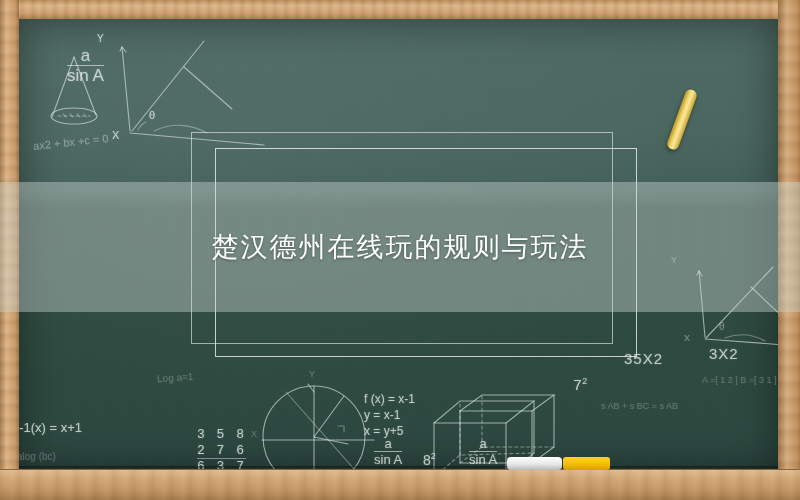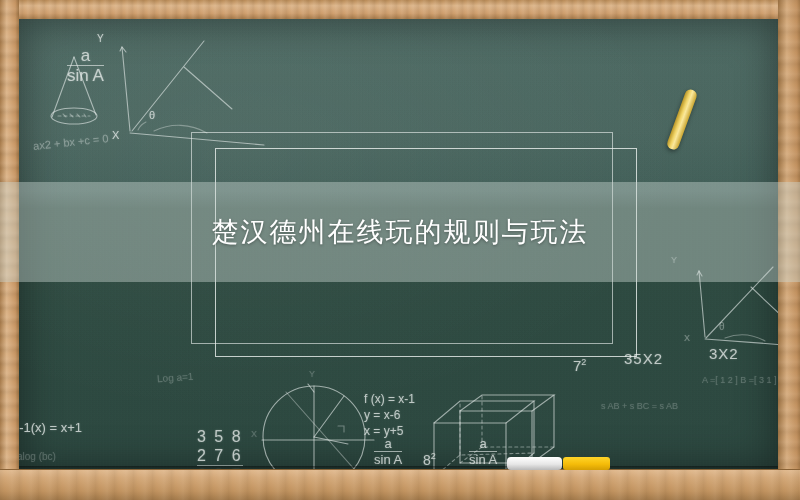--- a/index.html
+++ b/index.html
@@ -120,21 +120,21 @@
     border: 1.5px solid rgba(236,241,239,0.80);
   }
   .deco-rect.back { border-color: rgba(236,241,239,0.62); }
 
   
   .band {
     position: absolute;
     left: 0;
     top: 182px;
     width: 800px;
-    height: 100px;
+    height: 130px;
     background: rgba(205, 216, 211, 0.42);
     display: flex;
     align-items: center;
     justify-content: center;
     z-index: 7;
   }
   .band-title {
     color: #ffffff;
     font-size: 27px;
     letter-spacing: 2px;
@@ -227,33 +227,33 @@
       <path d="M37 89 L104 18"></path>
       <path d="M82 38 L118 72"></path>
       <path d="M56 89 A 48 48 0 0 1 96 92" class="soft"></path>
     </svg>
     <div class="chalk dim" style="left:652px; top:236px; font-size:9px;">Y</div>
     <div class="chalk dim" style="left:665px; top:314px; font-size:9px;">X</div>
     <div class="chalk dim" style="left:700px; top:302px; font-size:10px;">θ</div>
 
     <div class="chalk" style="left:345px; top:372px; font-size:12px; line-height:1.35; ">
       <div>f (x) = x-1</div>
-      <div>y = x-6</div>
+      <div>y = x-1</div>
       <div>x = y+5</div>
     </div>
 
     <svg class="sketch" style="left:425px; top:370px;" width="120" height="90">
       <path d="M16 22 L88 22 L88 74 L16 74 Z"></path>
       <path d="M16 22 L38 6 L110 6 L88 22"></path>
       <path d="M110 6 L110 58 L88 74"></path>
       <path class="dash" d="M16 74 L38 58 L110 58"></path>
       <path class="dash" d="M38 58 L38 6"></path>
     </svg>
 
-    <div class="chalk" style="left:554px; top:338px; font-size:15px;"><span>7</span><sup style="font-size:9px;">2</sup></div>
+    <div class="chalk" style="left:554px; top:358px; font-size:15px;font-family:Liberation Mono, monospace;"><span>7</span><sup style="font-size:9px;">2</sup></div>
 
     <div class="chalk faint" style="left:582px; top:382px; font-size:9px;">s AB + s BC = s AB</div>
 
     <div class="chalk" style="left:355px; top:418px; font-size:13px;">
       <span class="frac">
         <span class="num">a</span>
         <span class="den">sin A</span>
       </span>
     </div>
 
@@ -289,21 +289,21 @@
     <svg class="sketch" style="left:395px; top:372px;" width="140" height="110">
       <path d="M20 32 L92 32 L92 86 L20 86 Z"></path>
       <path d="M20 32 L46 10 L120 10 L92 32"></path>
       <path d="M120 10 L120 62 L92 86"></path>
       <path class="dash" d="M20 86 L46 64 L120 62"></path>
       <path class="dash" d="M46 64 L46 10"></path>
     </svg>
 
     <div class="chalk" style="left:-7px; top:401px; font-size:13px;">f -1(x) = x+1</div>
 
-    <div class="chalk" style="left:178px; top:408px; font-size:16px; line-height:1.2; letter-spacing:2px;">
+    <div class="chalk" style="left:178px; top:408px; font-size:13px; line-height:1.2; letter-spacing:2px;font-family:Liberation Mono, monospace;">
       <div>3 5 8</div>
       <div style="border-bottom:1px solid rgba(233,238,236,0.6); display:inline-block;">2 7 6</div>
       <div>6 3 7</div>
     </div>
 
     <div class="chalk faint" style="left:-2px; top:432px; font-size:10px;">alog (bc)</div>
 
     <div class="deco-rect back" style="left:172px; top:113px; width:420px; height:210px;"></div>
     <div class="deco-rect" style="left:196px; top:129px; width:420px; height:207px;"></div>
 

